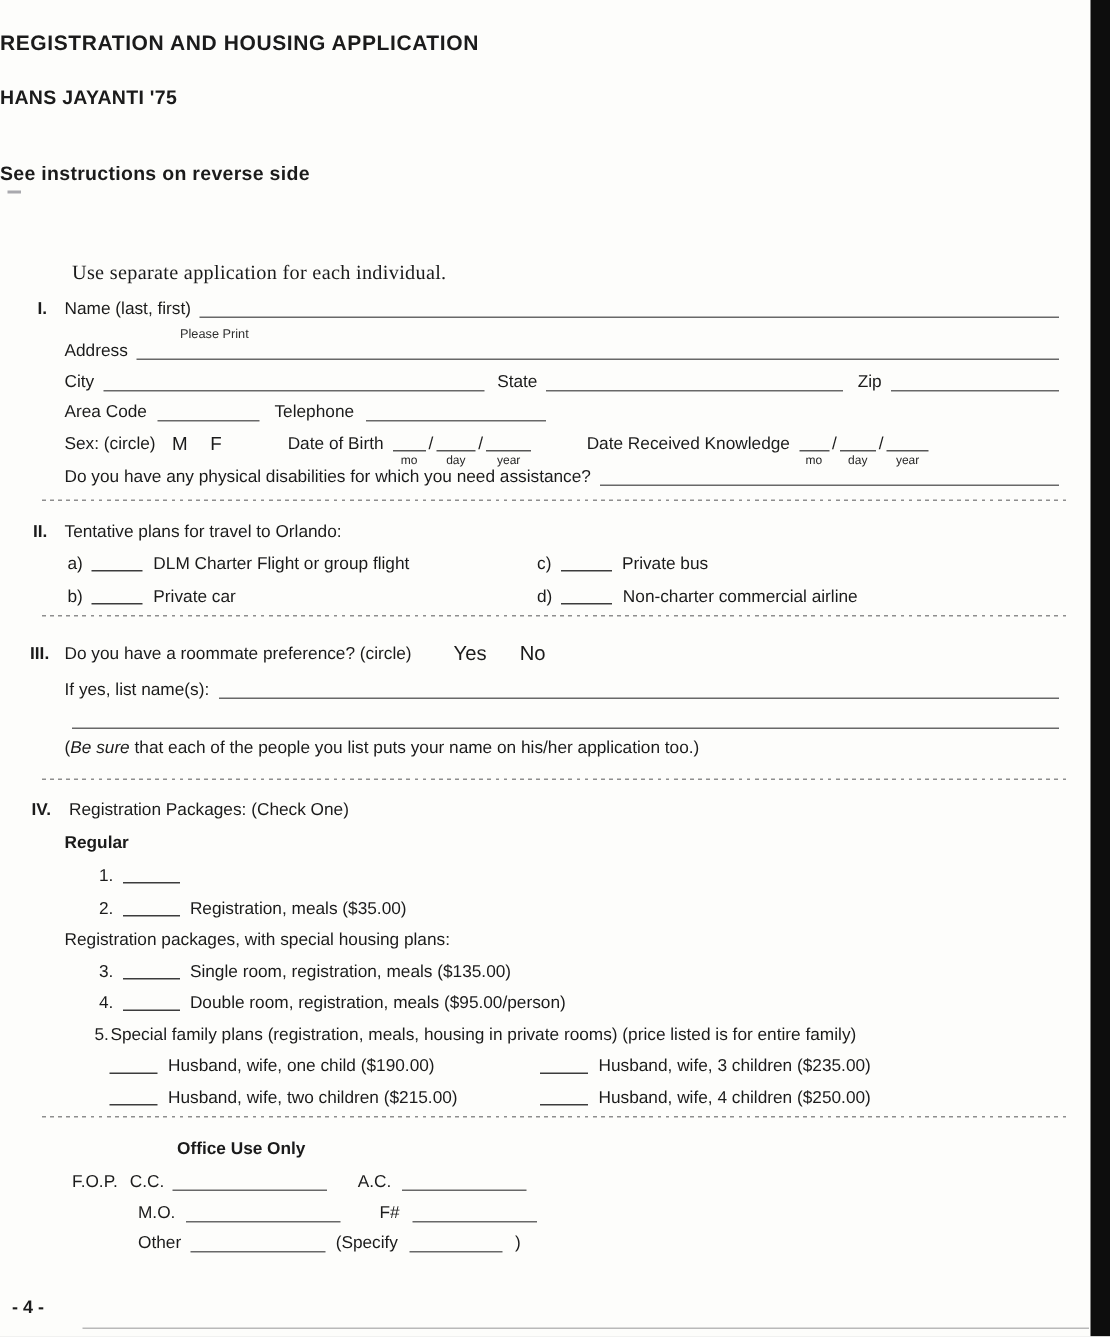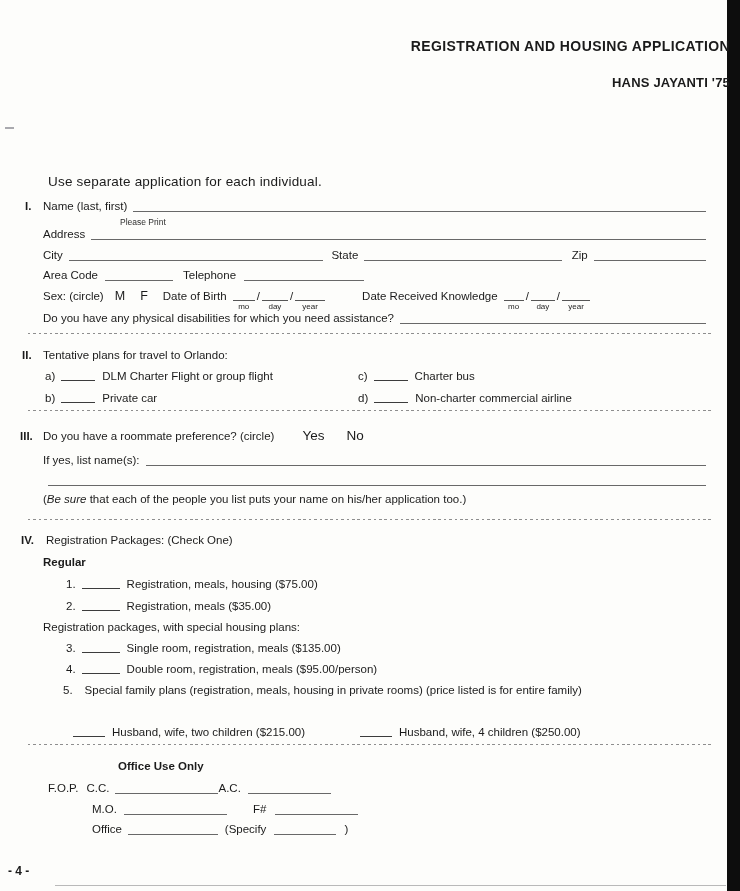--- a/index.html
+++ b/index.html
@@ -5,24 +5,24 @@
   html,body { margin:0; padding:0; background:#e8e8e8; }
   .page {
     position:relative; width:740px; height:891px; margin:0 auto;
     background:#fdfdfb; overflow:hidden;
     font-family:"Liberation Sans","DejaVu Sans",sans-serif;
     font-size:11.5px; color:#1b1b1b;
   }
   .abs { position:absolute; white-space:nowrap; line-height:14px; }
   .b { font-weight:700; }
   .i { font-style:italic; }
-  .center { left:0; width:730px; text-align:right;margin-top:18px; }
+  .center { left:0; width:730px; text-align:left; }
   .title { font-size:14px; font-weight:700; letter-spacing:.4px; }
   .sub { font-size:13px; font-weight:700; letter-spacing:.2px; }
-  .intro { font-size:13.5px; letter-spacing:.2px; }
+  .intro { font-size:13.5px; letter-spacing:.2px;font-family:Liberation Serif, serif; }
   .flexrow { display:flex; align-items:flex-start; }
   .fill { flex:1; height:12px; border-bottom:1px solid #686868; margin-left:6px; min-width:20px; }
   .seg  { height:12px; border-bottom:1px solid #686868; }
   .blank { width:34px; height:11px; border-bottom:1.5px solid #3c3c3c; margin:0 7px 0 6px; flex:none; }
   .dots { position:absolute; left:28px; width:684px; height:2px;
           background:repeating-linear-gradient(90deg,#8e8e8e 0 2.5px,transparent 2.5px 5.4px);
           background-size:100% 1.3px; background-repeat:no-repeat; }
   .dategroup { display:inline-flex; align-items:flex-start; }
   .du { display:inline-flex; flex-direction:column; align-items:center; margin:0 1px; }
   .duline { height:11px; width:100%; border-bottom:1px solid #565656; }
@@ -41,20 +41,21 @@
 <body>
 
 <div class="page">
 
   <div class="speck"></div>
   <div class="strip"></div>
   <div class="bottomline"></div>
 
   <div class="abs center title" style="top:21px">REGISTRATION AND HOUSING APPLICATION</div>
   <div class="abs center sub" style="top:58px">HANS JAYANTI '75</div>
+  <div class="abs center sub" style="top:109px">See instructions on reverse side</div>
 
   <div class="abs intro" style="left:48px; top:175px">Use separate application for each individual.</div>
 
   <div class="abs b" style="left:25px; top:199px">I.</div>
   <div class="abs flexrow" style="left:43px; top:199px; width:663px">
     <span>Name (last, first)</span>
     <span class="fill"></span>
   </div>
   <div class="abs pp" style="left:120px; top:215px">Please Print</div>
 
@@ -76,21 +77,21 @@
     <span>Area Code</span>
     <span class="seg" style="width:68px; margin-left:7px"></span>
     <span style="margin-left:10px">Telephone</span>
     <span class="seg" style="width:120px; margin-left:8px"></span>
   </div>
 
   <div class="abs flexrow" style="left:43px; top:289px">
     <span>Sex: (circle)</span>
     <span class="choice" style="margin-left:11px">M</span>
     <span class="choice" style="margin-left:15px">F</span>
-    <span style="margin-left:15px">Date of Birth</span>
+    <span style="margin-left:44px">Date of Birth</span>
     <span class="dategroup" style="margin-left:5px">
       <span class="du" style="width:22px">
         <span class="duline"></span>
         <span class="dusub">mo</span>
       </span>
       <span class="slash">/</span>
       <span class="du" style="width:26px">
         <span class="duline"></span>
         <span class="dusub">day</span>
       </span>
@@ -131,21 +132,21 @@
 
   <div class="abs flexrow" style="left:45px; top:369px; width:661px">
     <span class="col-left">
       <span>a)</span>
       <span class="blank"></span>
       <span>DLM Charter Flight or group flight</span>
     </span>
     <span class="col-right">
       <span>c)</span>
       <span class="blank"></span>
-      <span>Charter bus</span>
+      <span>Private bus</span>
     </span>
   </div>
 
   <div class="abs flexrow" style="left:45px; top:391px; width:661px">
     <span class="col-left">
       <span>b)</span>
       <span class="blank"></span>
       <span>Private car</span>
     </span>
     <span class="col-right">
@@ -178,21 +179,20 @@
   <div class="dots" style="top:519px"></div>
 
   <div class="abs b" style="left:21px; top:533px">IV.</div>
   <div class="abs" style="left:46px; top:533px">Registration Packages: (Check One)</div>
 
   <div class="abs b" style="left:43px; top:555px">Regular</div>
 
   <div class="abs flexrow" style="left:66px; top:577px">
     <span>1.</span>
     <span class="blank" style="width:38px"></span>
-    <span>Registration, meals, housing ($75.00)</span>
   </div>
   <div class="abs flexrow" style="left:66px; top:599px">
     <span>2.</span>
     <span class="blank" style="width:38px"></span>
     <span>Registration, meals ($35.00)</span>
   </div>
 
   <div class="abs" style="left:43px; top:620px">Registration packages, with special housing plans:</div>
 
   <div class="abs flexrow" style="left:66px; top:641px">
@@ -201,55 +201,65 @@
     <span>Single room, registration, meals ($135.00)</span>
   </div>
   <div class="abs flexrow" style="left:66px; top:662px">
     <span>4.</span>
     <span class="blank" style="width:38px"></span>
     <span>Double room, registration, meals ($95.00/person)</span>
   </div>
 
   <div class="abs flexrow" style="left:63px; top:683px">
     <span>5.</span>
-    <span style="margin-left:12px">Special family plans (registration, meals, housing in private rooms) (price listed is for entire family)</span>
-  </div>
-
+    <span style="margin-left:1px">Special family plans (registration, meals, housing in private rooms) (price listed is for entire family)</span>
+  </div>
+
+  <div class="abs flexrow" style="left:73px; top:704px; width:633px">
+    <span class="col-left" style="width:287px">
+      <span class="blank" style="width:32px; margin-left:0"></span>
+      <span>Husband, wife, one child ($190.00)</span>
+    </span>
+    <span class="col-right">
+      <span class="blank" style="width:32px; margin-left:0"></span>
+      <span>Husband, wife, 3 children ($235.00)</span>
+    </span>
+  </div>
   <div class="abs flexrow" style="left:73px; top:725px; width:633px">
     <span class="col-left" style="width:287px">
       <span class="blank" style="width:32px; margin-left:0"></span>
       <span>Husband, wife, two children ($215.00)</span>
     </span>
     <span class="col-right">
       <span class="blank" style="width:32px; margin-left:0"></span>
       <span>Husband, wife, 4 children ($250.00)</span>
     </span>
   </div>
 
   <div class="dots" style="top:744px"></div>
 
   <div class="abs b" style="left:118px; top:759px">Office Use Only</div>
 
   <div class="abs flexrow" style="left:48px; top:781px">
     <span>F.O.P.</span>
     <span style="margin-left:8px">C.C.</span>
     <span class="seg" style="width:103px; margin-left:6px"></span>
-    <span style="">A.C.</span>
+    <span style="margin-left:20px">A.C.</span>
     <span class="seg" style="width:83px; margin-left:7px"></span>
   </div>
 
   <div class="abs flexrow" style="left:92px; top:802px">
     <span>M.O.</span>
     <span class="seg" style="width:103px; margin-left:7px"></span>
     <span style="margin-left:26px">F#</span>
     <span class="seg" style="width:83px; margin-left:9px"></span>
   </div>
 
   <div class="abs flexrow" style="left:92px; top:822px">
-    <span>Office</span>
+    <span>Other</span>
     <span class="seg" style="width:90px; margin-left:6px"></span>
     <span style="margin-left:7px">(Specify</span>
     <span class="seg" style="width:62px; margin-left:8px"></span>
     <span style="margin-left:8px">)</span>
   </div>
 
   <div class="abs b" style="left:8px; top:864px; font-size:12px">- 4 -</div>
 
 </div>
 

